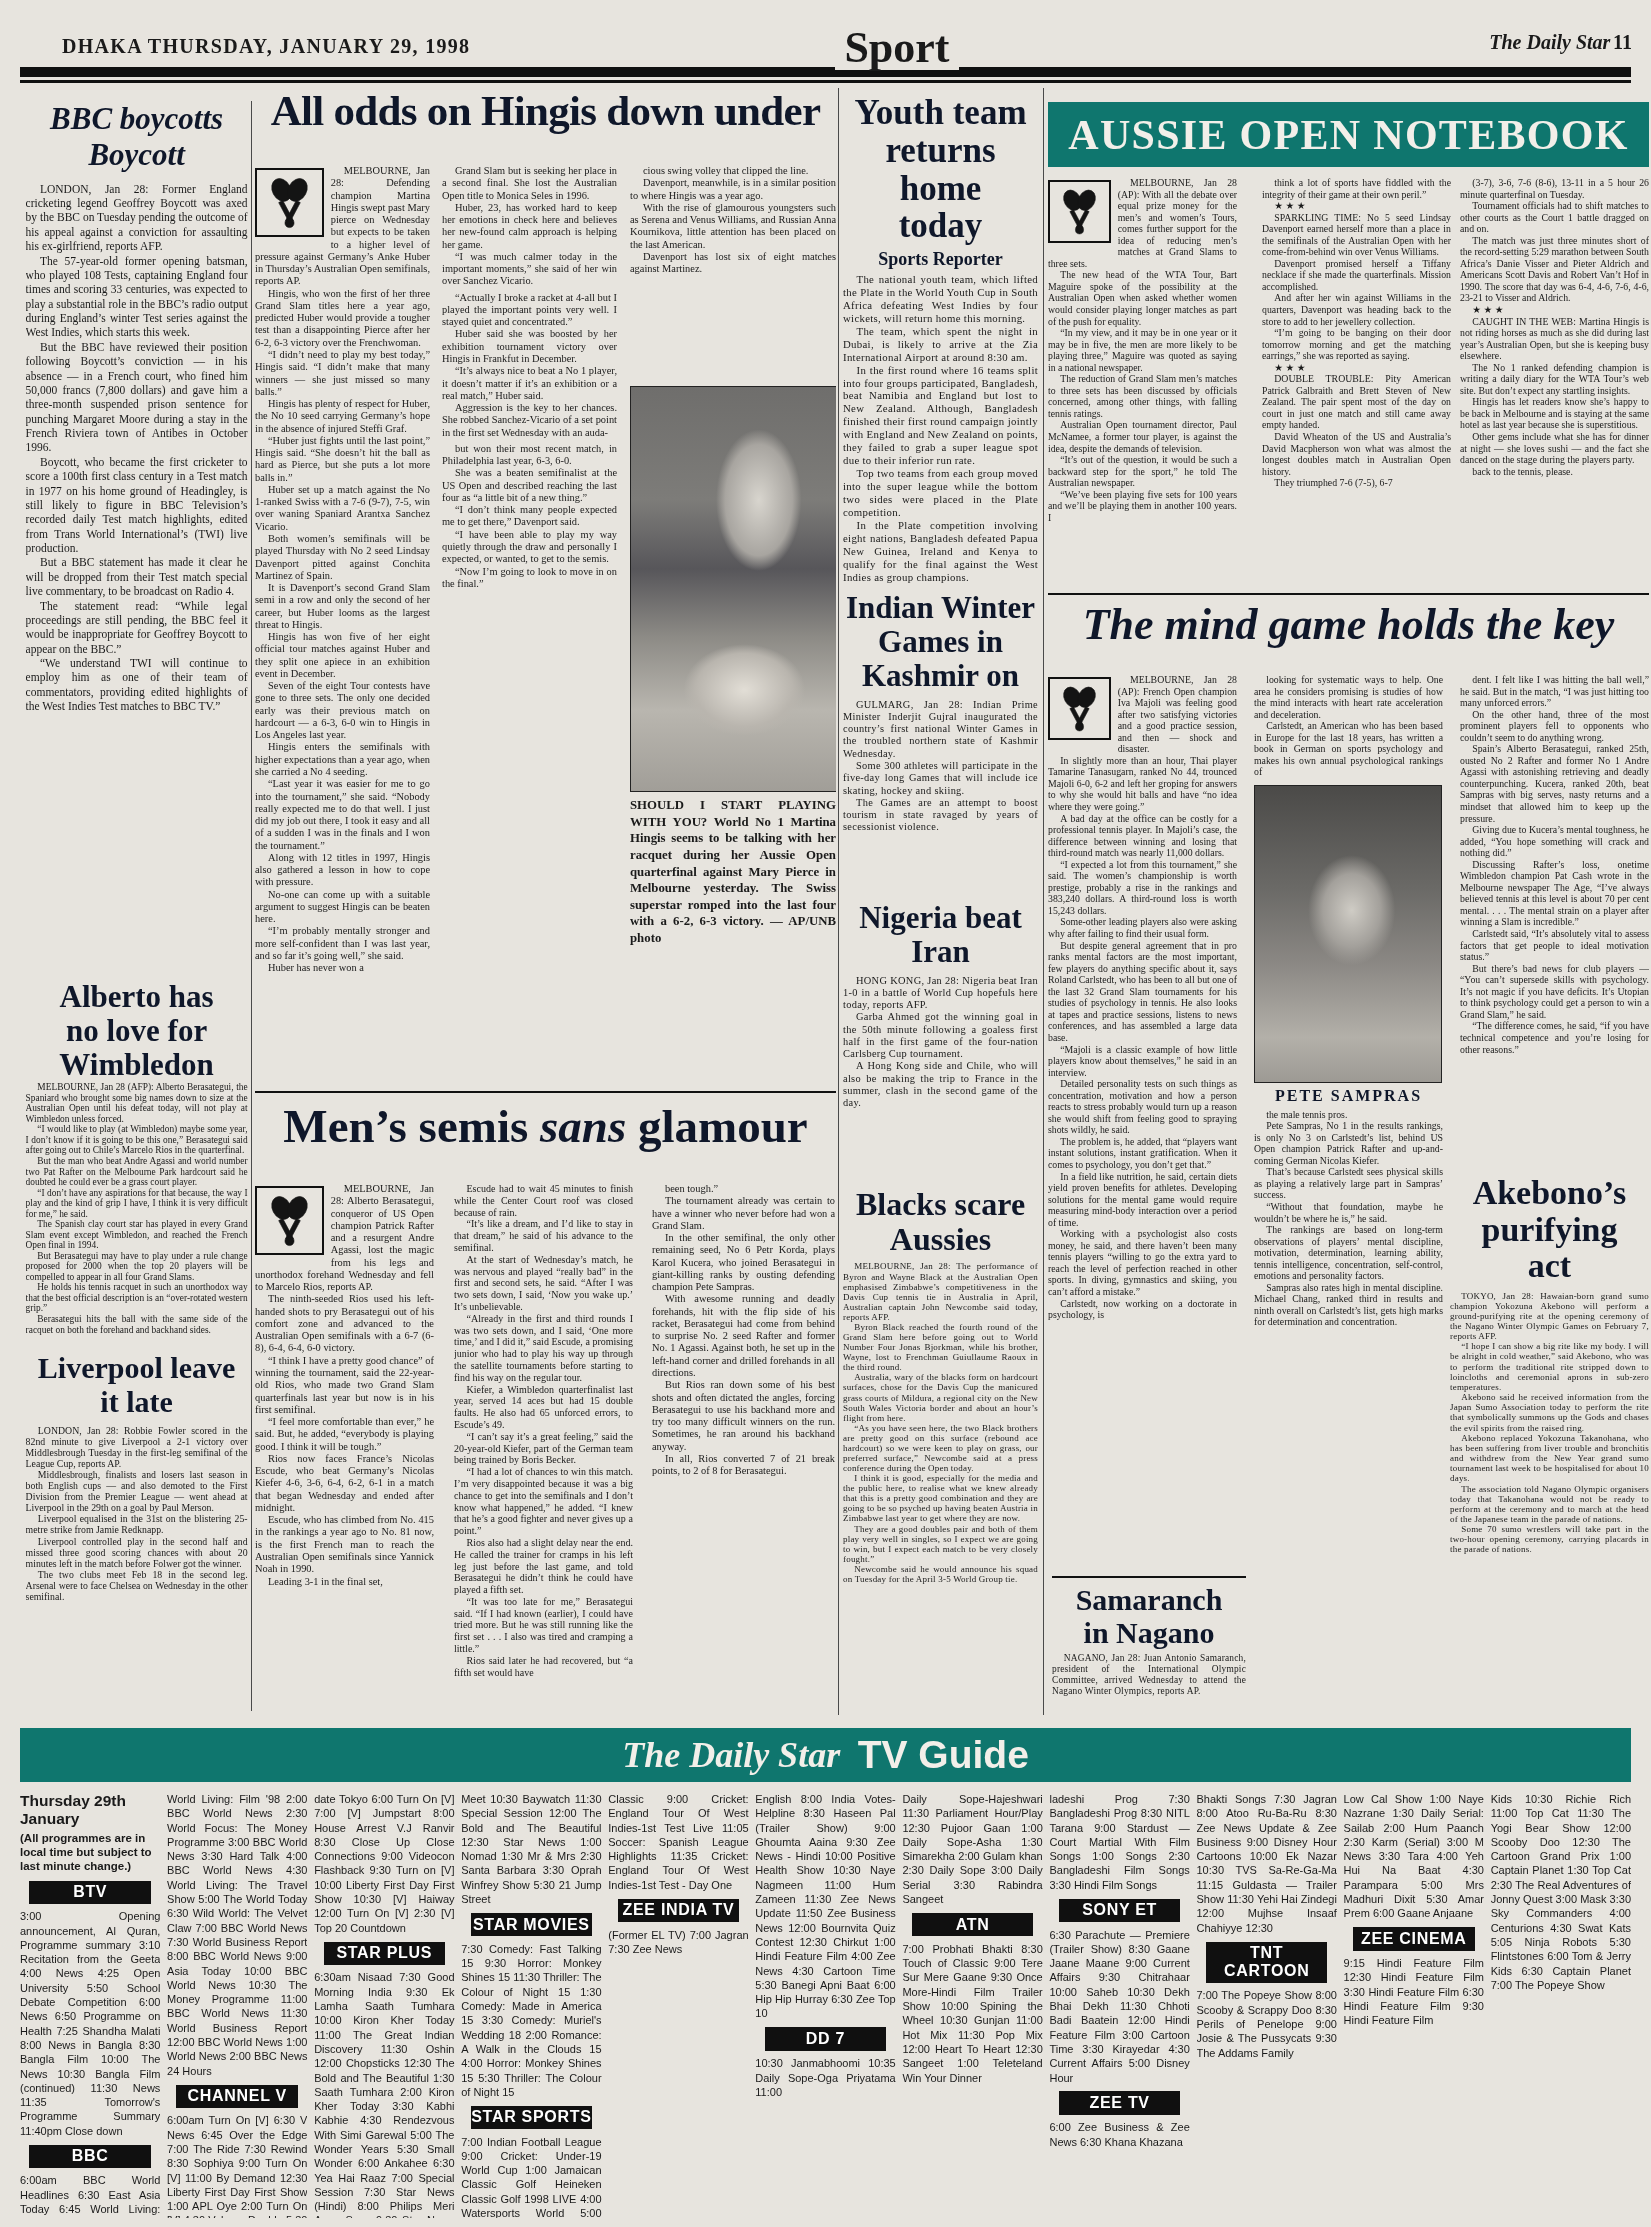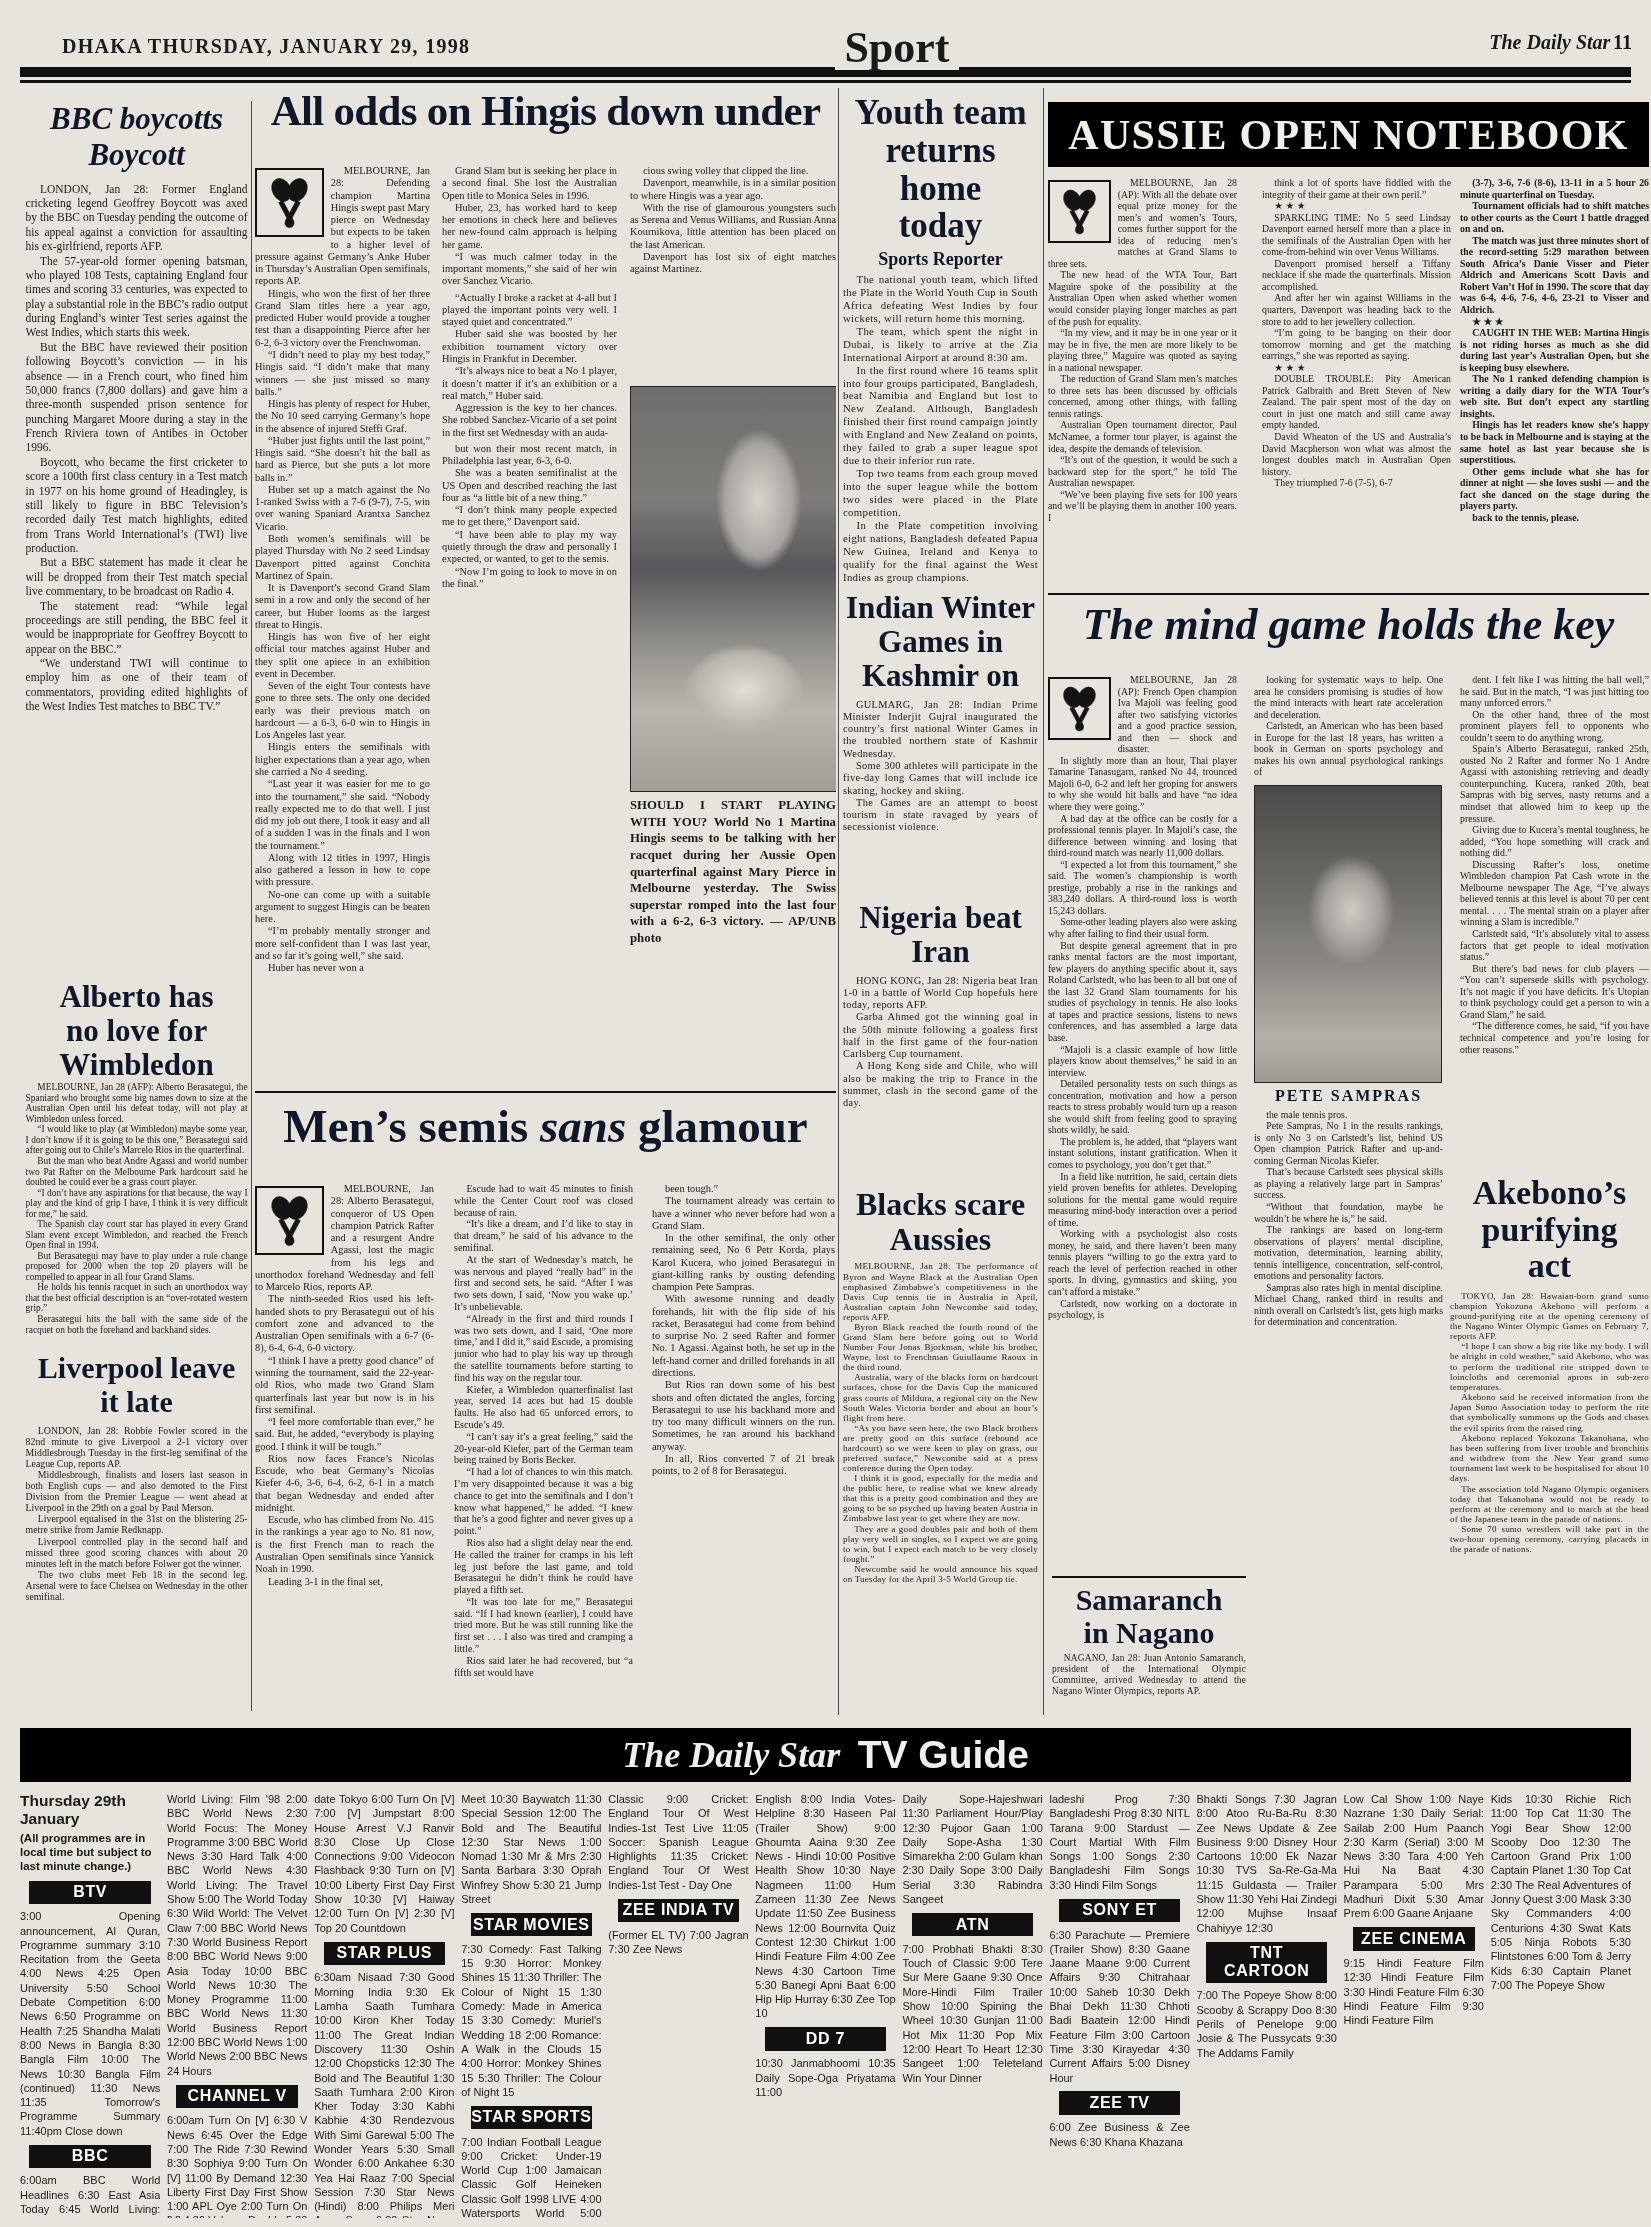--- a/index.html
+++ b/index.html
@@ -9,21 +9,21 @@
   .body-text{font-size:10.4px;line-height:1.18;text-align:justify;overflow:hidden;}
   .body-text p{margin:0;text-indent:1.25em;}
   .head{font-weight:bold;color:#0f172a;}
   .pre{white-space:pre-line;}
   .rule{background:#111;}
   .vrule{width:1.3px;background:#4a4a4a;}
   .photo{background:#888;}
   .icon-box{border:2px solid #111;background:#e7e4de;display:flex;align-items:center;justify-content:center;}
   .float-icon{float:left;width:65px;height:65px;margin:2.7px 6.7px 4px 0;}
   .caption{font-weight:bold;font-size:12.8px;line-height:1.3;text-align:justify;}
-  .banner{background:#000000;color:#f2efe9;display:flex;align-items:center;justify-content:center;}
+  .banner{background:#0f766e;color:#f2efe9;display:flex;align-items:center;justify-content:center;}
   
   #tv-columns{display:flex;gap:6.7px;font-family:"Liberation Sans",sans-serif;}
   .tvcol{flex:1 1 0;overflow:hidden;}
   .tvtitle{font-weight:bold;font-size:15.5px;margin-bottom:2.7px;}
   .tvnote{font-size:11.5px;line-height:1.25;margin-bottom:5.4px;font-weight:bold;}
   .tvhead{background:#101010;color:#fff;font-weight:bold;font-size:16px;text-align:center;
           padding:2.7px 0;margin:6.7px 9.4px 5.4px 9.4px;letter-spacing:0.7px;}
   .tvtext{font-size:11px;line-height:1.3;text-align:justify;}
   .dl{font-size:20px;letter-spacing:1.3px;font-weight:bold;}
   .masthead{font-style:italic;font-weight:bold;font-size:20px;}
@@ -293,21 +293,21 @@
       <p>★ ★ ★</p>
       <p>SPARKLING TIME: No 5 seed Lindsay Davenport earned herself more than a place in the semifinals of the Australian Open with her come-from-behind win over Venus Williams.</p>
       <p>Davenport promised herself a Tiffany necklace if she made the quarterfinals. Mission accomplished.</p>
       <p>And after her win against Williams in the quarters, Davenport was heading back to the store to add to her jewellery collection.</p>
       <p>“I’m going to be banging on their door tomorrow morning and get the matching earrings,” she was reported as saying.</p>
       <p>★ ★ ★</p>
       <p>DOUBLE TROUBLE: Pity American Patrick Galbraith and Brett Steven of New Zealand. The pair spent most of the day on court in just one match and still came away empty handed.</p>
       <p>David Wheaton of the US and Australia’s David Macpherson won what was almost the longest doubles match in Australian Open history.</p>
       <p>They triumphed 7-6 (7-5), 6-7</p>
     </div>
-  <div class="abs body-text" style="left:412px;top:75px;width:189px;height:410px;font-size:9.8px;font-weight:bold;">
+  <div class="abs body-text" style="left:412px;top:75px;width:189px;height:410px;font-size:9.8px;">
       <p>(3-7), 3-6, 7-6 (8-6), 13-11 in a 5 hour 26 minute quarterfinal on Tuesday.</p>
       <p>Tournament officials had to shift matches to other courts as the Court 1 battle dragged on and on.</p>
       <p>The match was just three minutes short of the record-setting 5:29 marathon between South Africa’s Danie Visser and Pieter Aldrich and Americans Scott Davis and Robert Van’t Hof in 1990. The score that day was 6-4, 4-6, 7-6, 4-6, 23-21 to Visser and Aldrich.</p>
       <p>★ ★ ★</p>
       <p>CAUGHT IN THE WEB: Martina Hingis is not riding horses as much as she did during last year’s Australian Open, but she is keeping busy elsewhere.</p>
       <p>The No 1 ranked defending champion is writing a daily diary for the WTA Tour’s web site. But don’t expect any startling insights.</p>
       <p>Hingis has let readers know she’s happy to be back in Melbourne and is staying at the same hotel as last year because she is superstitious.</p>
       <p>Other gems include what she has for dinner at night — she loves sushi — and the fact she danced on the stage during the players party.</p>
       <p>back to the tennis, please.</p>
     </div>

